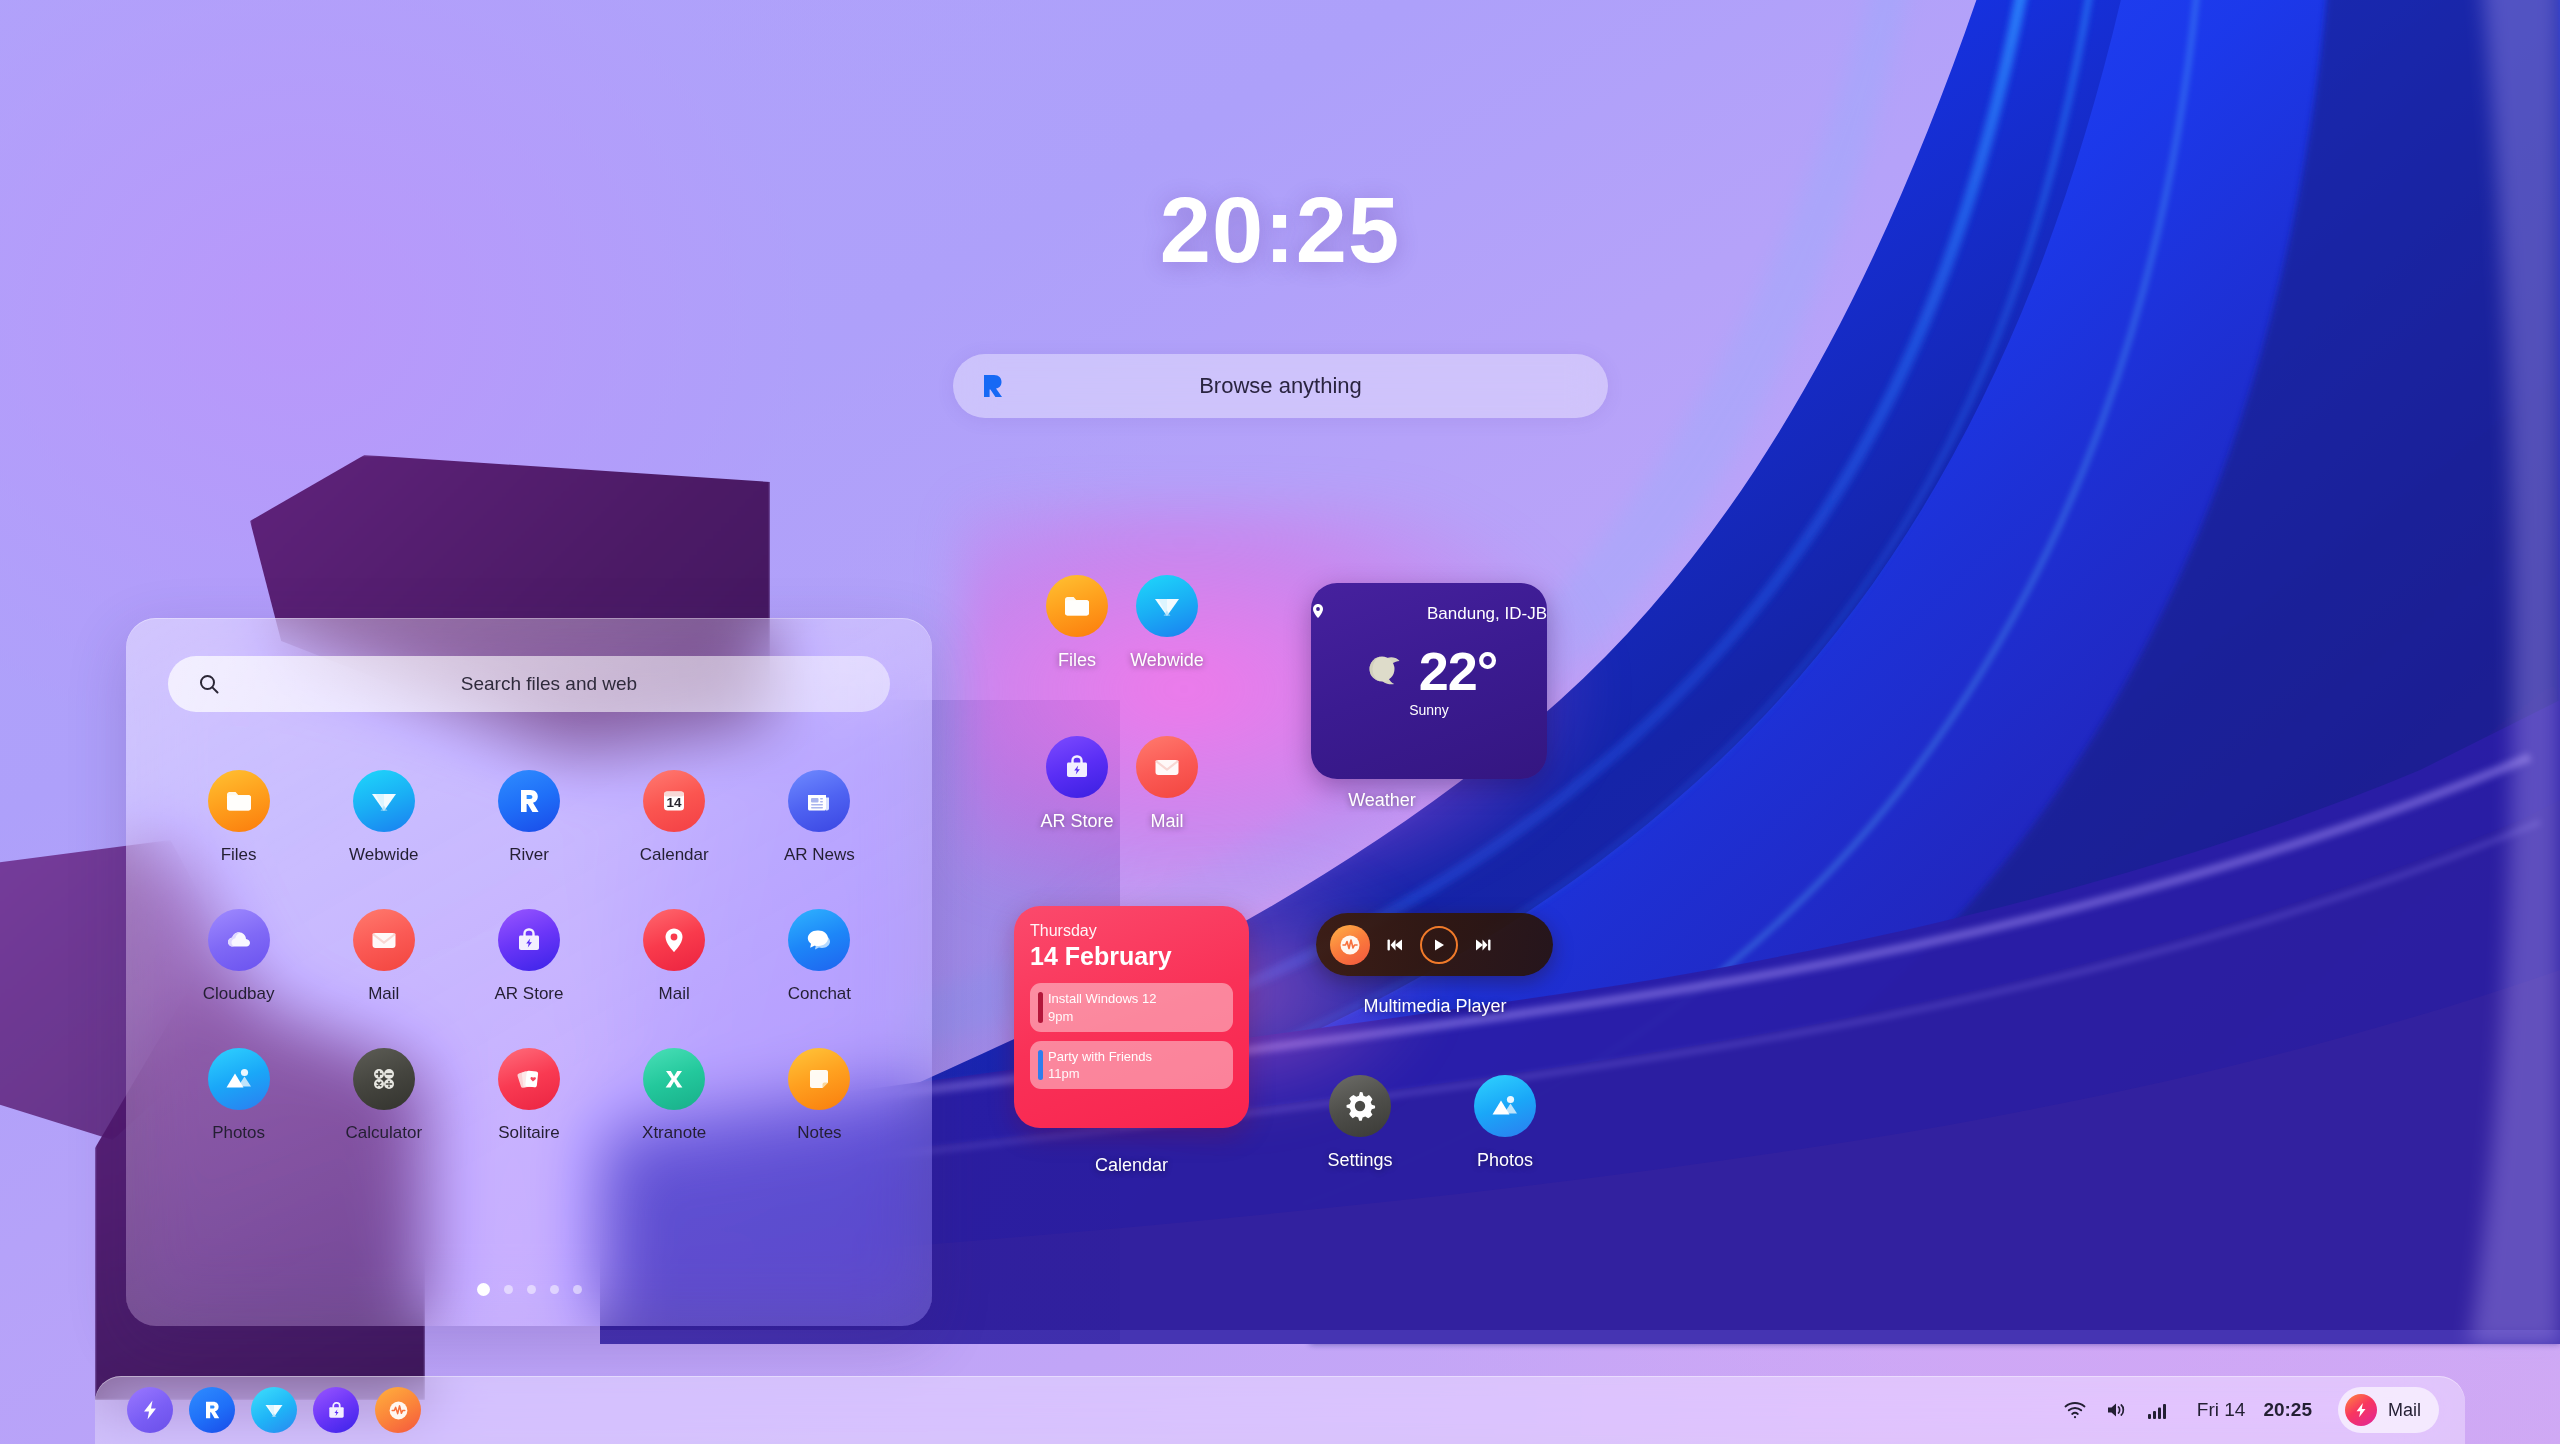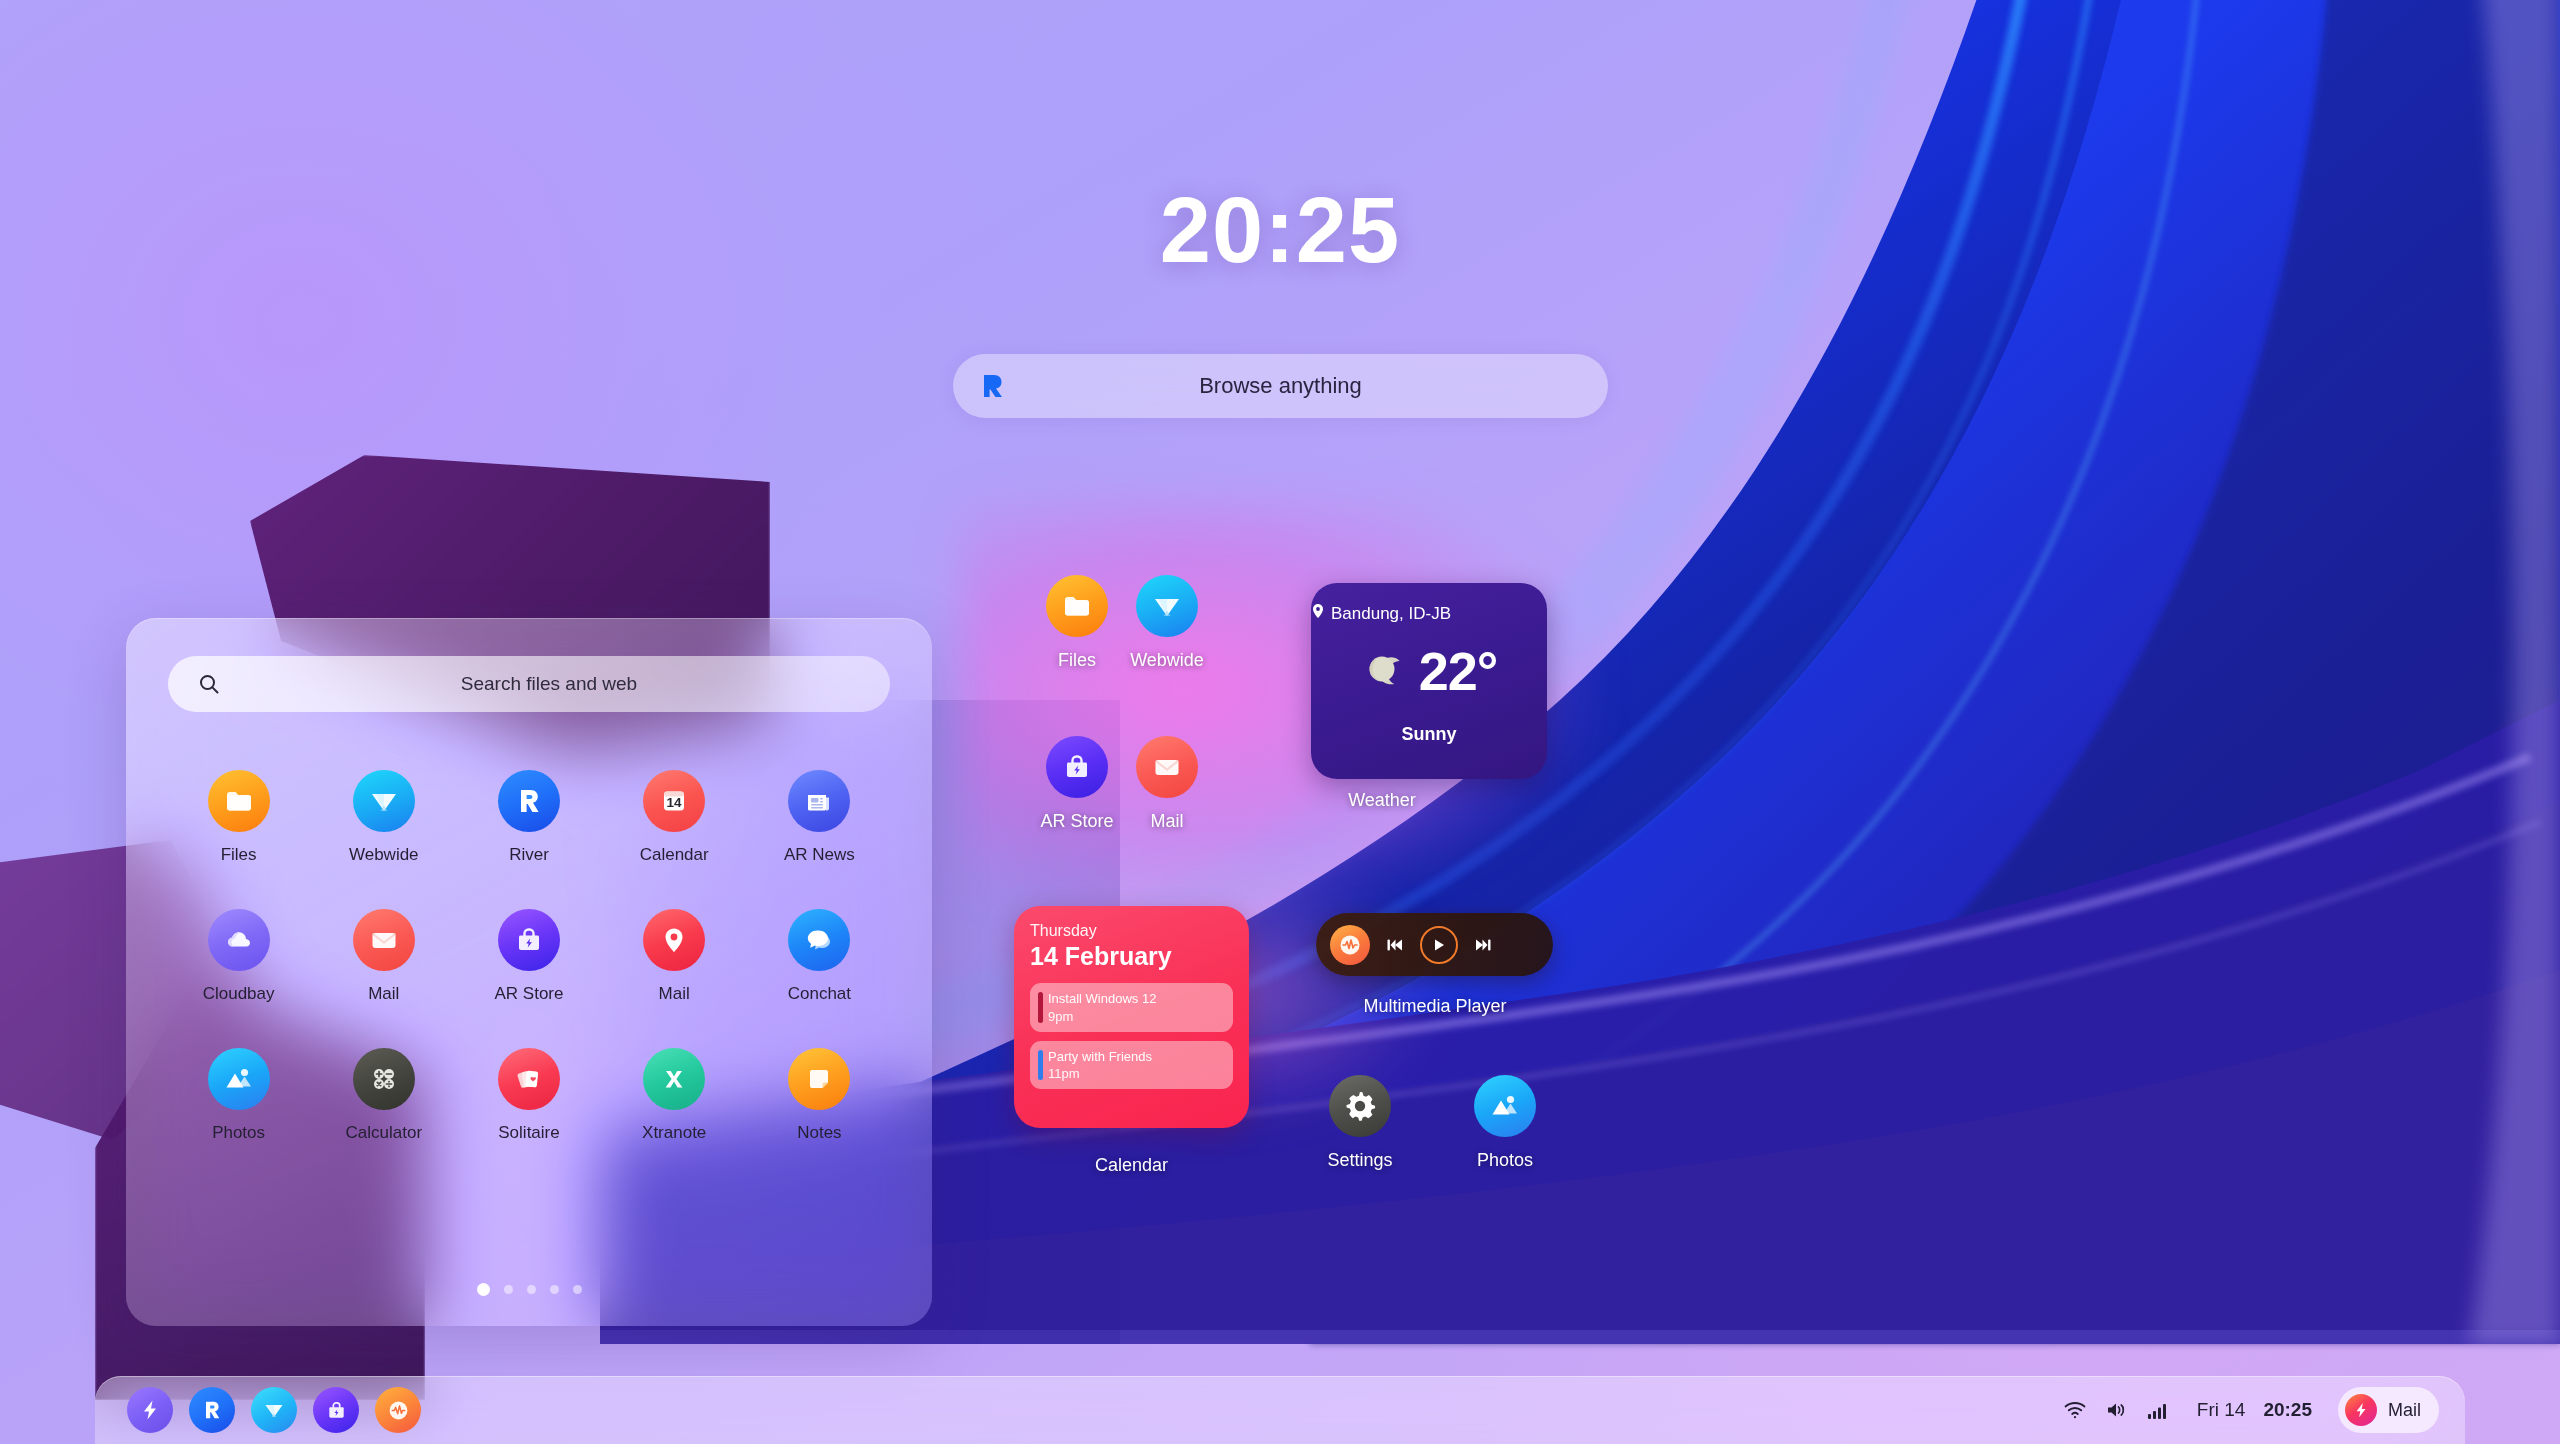--- a/index.html
+++ b/index.html
@@ -105,28 +105,28 @@
 
   
   .w-weather {
     position: absolute; left: 1311px; top: 583px; width: 236px; height: 196px;
     border-radius: 26px;
     background: linear-gradient(160deg, #46219e 0%, #3b1b91 48%, #341681 100%);
     box-shadow: 0 8px 26px rgba(30,10,70,.35);
     color: #fff; overflow: hidden;
   }
   .w-weather .loc {
-    display: flex; align-items: center; justify-content: flex-start; gap: 6px;
+    display: flex; align-items: center; justify-content: space-between; gap: 6px;
     margin-top: 20px; font-size: 17px; font-weight: 400;
   }
   .w-weather .mid {
     display: flex; align-items: center; justify-content: center; gap: 12px; margin-top: 16px; text-align: right;
   }
   .w-weather .temp { font-size: 54px; font-weight: 600; letter-spacing: -1px; }
-  .w-weather .cond { text-align: center; margin-top: 22px; font-size: 18px; font-weight: bold; }
+  .w-weather .cond { text-align: center; font-size: 14px; }
 
   
   .w-cal {
     position: absolute; left: 1014px; top: 906px; width: 235px; height: 222px;
     border-radius: 26px;
     background: linear-gradient(160deg, #fb4a6c 0%, #f93157 50%, #f9244f 100%);
     box-shadow: 0 8px 26px rgba(120,10,45,.3);
     color: #fff; padding: 16px 16px 0 16px; overflow: hidden;
   }
   .w-cal .day { font-size: 16px; font-weight: 500; opacity: .95; }

